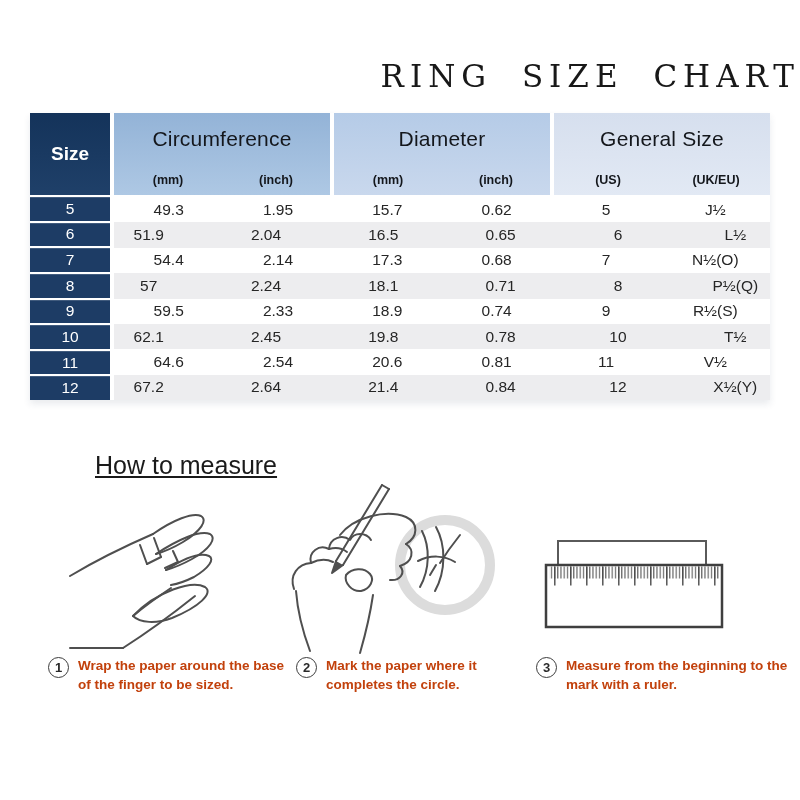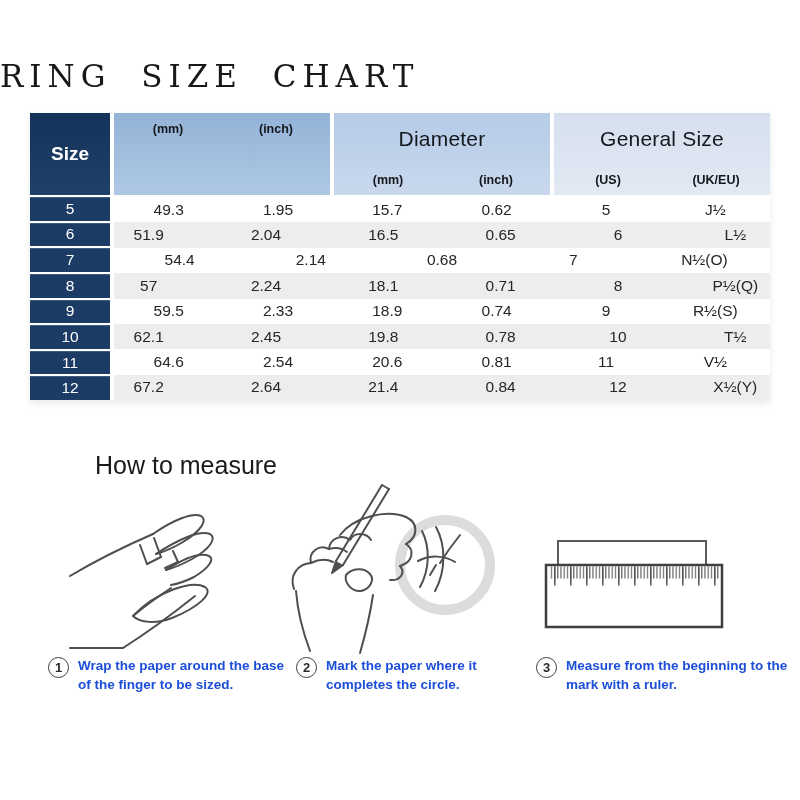--- a/index.html
+++ b/index.html
@@ -3,21 +3,21 @@
 <meta charset="utf-8">
 <style>
   * { margin:0; padding:0; box-sizing:border-box; }
   html,body { width:800px; height:800px; }
   body { background:#fff; font-family:"Liberation Sans", sans-serif; position:relative; overflow:hidden; }
 
   .page { position:absolute; inset:0; background:#ffffff; }
 
   .title {
     position:absolute; top:58px; left:0; width:100%;
-    text-align:left;
+    text-align:right;
     font-family:"DejaVu Serif", serif;
     font-size:31px; color:#181818;
     letter-spacing:6px; word-spacing:14px;
     font-weight:500;
   }
 
   
   .rs-table {
     position:absolute; left:30px; top:113px; width:740px; height:287px;
     display:flex; gap:4px;
@@ -53,40 +53,40 @@
   .data-row { flex:1; display:flex; background:#fff; }
   .data-row.alt { background:#ededef;gap:48px; }
   .data-row .cell {
     flex:1; display:flex; align-items:center; justify-content:center;
     font-size:15.5px; color:#262626;
   }
 
   
   .h2m-heading {
     position:absolute; left:95px; top:451px;
-    font-size:25px; color:#1a1a1a;
+    font-size:25px; color:#1a1a1a;text-decoration:underline;
   }
 
   .illu { position:absolute; }
   .illu svg { display:block; }
   .illu-hand   { left:45px;  top:488px; }
   .illu-pen    { left:278px; top:477px; }
   .illu-ruler  { left:538px; top:512px; }
 
   .caption { position:absolute; top:656px; display:flex; gap:9px; }
   .cap1 { left:48px;  width:238px; }
   .cap2 { left:296px; width:226px; }
   .cap3 { left:536px; width:252px; }
   .cap-num {
     flex:none; width:21px; height:21px; margin-top:1px;
     border:1.5px solid #3c3c3c; border-radius:50%;
     font-size:13px; color:#2a2a2a; font-weight:600;
     display:flex; align-items:center; justify-content:center;
   }
-  .cap-text { font-size:13.5px; line-height:19px; font-weight:600; color:#1d4ed8; }
+  .cap-text { font-size:13.5px; line-height:19px; font-weight:600; color:#c2410c; }
 </style>
 </head>
 <body>
 
 <div class="page">
 
   <div class="title">RING SIZE CHART</div>
 
   <div class="rs-table">
     <div class="size-col">
@@ -98,20 +98,21 @@
         <div class="size-cell">8</div>
         <div class="size-cell">9</div>
         <div class="size-cell">10</div>
         <div class="size-cell">11</div>
         <div class="size-cell">12</div>
       </div>
 
     <div class="data-col">
       <div class="header-groups">
         <div class="hgroup hg0">
+          <div class="glabel">Circumference</div>
           <div class="subs">
             <span>(mm)</span>
             <span>(inch)</span>
           </div>
         </div>
         <div class="hgroup hg1">
           <div class="glabel">Diameter</div>
           <div class="subs">
             <span>(mm)</span>
             <span>(inch)</span>
@@ -139,20 +140,21 @@
             <div class="cell">51.9</div>
             <div class="cell">2.04</div>
             <div class="cell">16.5</div>
             <div class="cell">0.65</div>
             <div class="cell">6</div>
             <div class="cell">L½</div>
           </div>
           <div class="data-row">
             <div class="cell">54.4</div>
             <div class="cell">2.14</div>
+            <div class="cell">17.3</div>
             <div class="cell">0.68</div>
             <div class="cell">7</div>
             <div class="cell">N½(O)</div>
           </div>
           <div class="data-row alt">
             <div class="cell">57</div>
             <div class="cell">2.24</div>
             <div class="cell">18.1</div>
             <div class="cell">0.71</div>
             <div class="cell">8</div>

